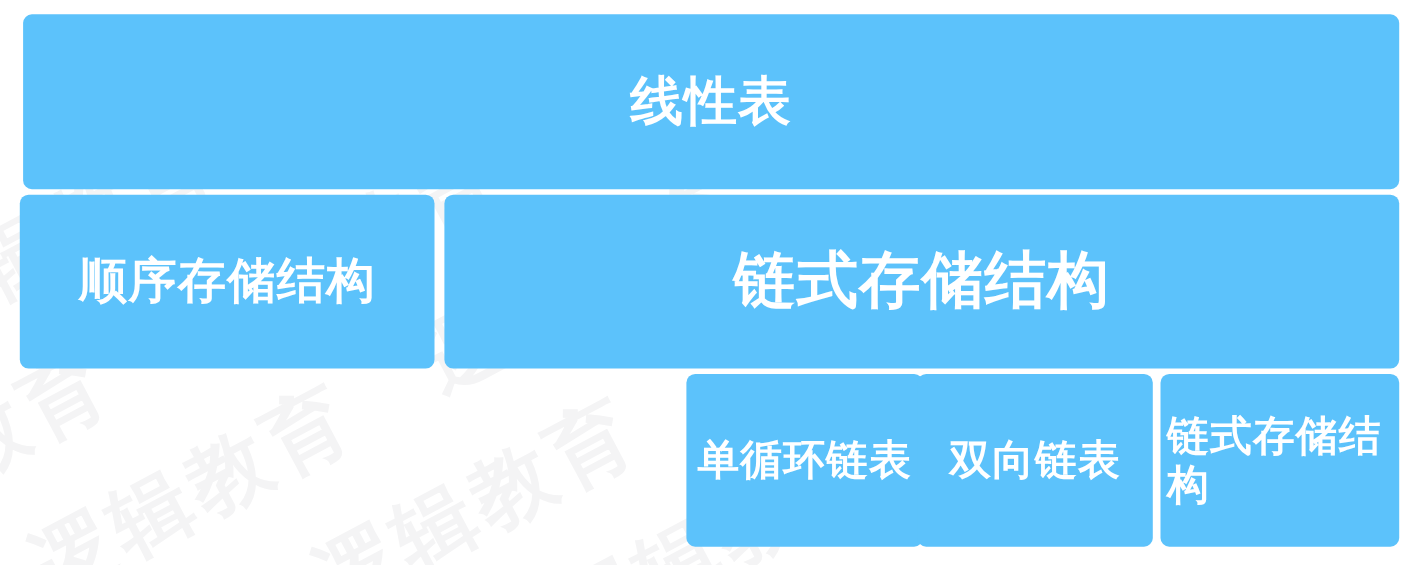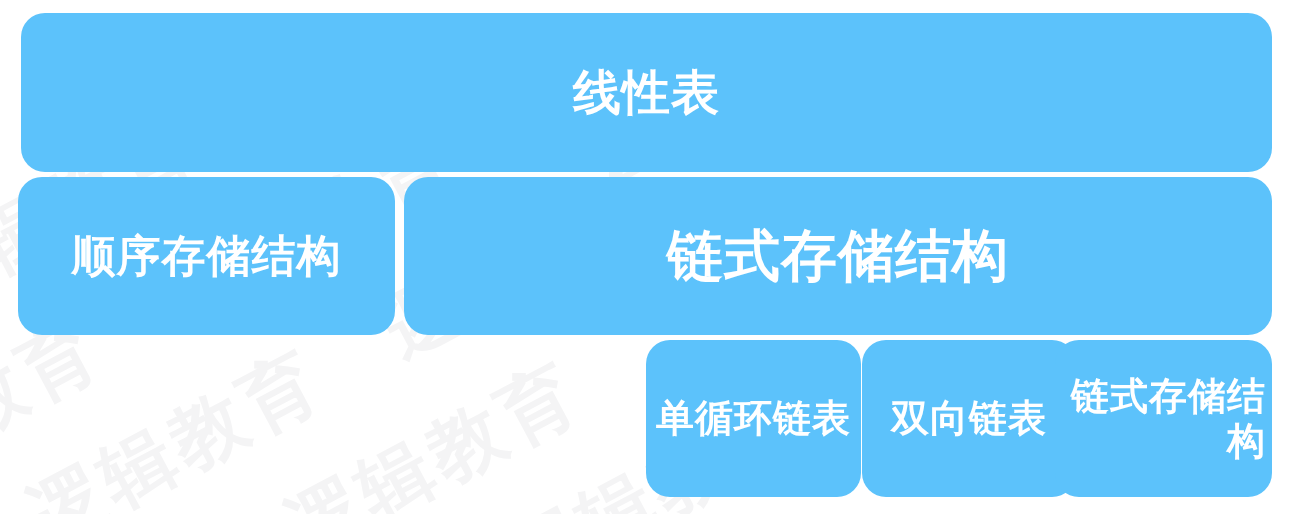--- a/index.html
+++ b/index.html
@@ -51,27 +51,27 @@
     margin-right: 82px;
     font-family: "DejaVu Sans", "Liberation Sans", sans-serif;
   }
   .wm-row.offset { margin-left: -180px; }
 
   
   .box {
     position: absolute;
     z-index: 2;
     background: #5cc2fb;
-    border-radius: 24px;
+    border-radius: 8px;
     display: flex;
     align-items: center;
     justify-content: center;
     box-sizing: border-box;
     color: #ffffff;
-    text-align: right;
+    text-align: left;
   }
   .box-label {
     color: #ffffff;
     font-weight: 700;
     line-height: 1.18;
     letter-spacing: 1px;
     padding: 0 6px;
     font-family: "DejaVu Sans", "Liberation Sans", sans-serif;
   }
 
@@ -93,22 +93,22 @@
     left: 404px; top: 177px;
     width: 868px; height: 158px;
   }
   #box-linked .box-label { font-size: 56px; }
 
   
   .leaf { top: 340px; height: 157px; }
   .leaf .box-label { font-size: 38px; }
 
   #box-singly        { left: 404px;  width: 203px; }
-  #box-singly-circ   { left: 646px;  width: 215px; }
-  #box-doubly        { left: 834px;  width: 214px; margin-left: 28px; }
+  #box-singly-circ   { left: 624px;  width: 215px; }
+  #box-doubly        { left: 834px;  width: 214px; }
   #box-doubly-circ   { left: 1055px; width: 217px; }
 </style>
 </head>
 <body>
 
 <div id="canvas">
 
   <div id="watermark">
     <div class="wm-row">
 

